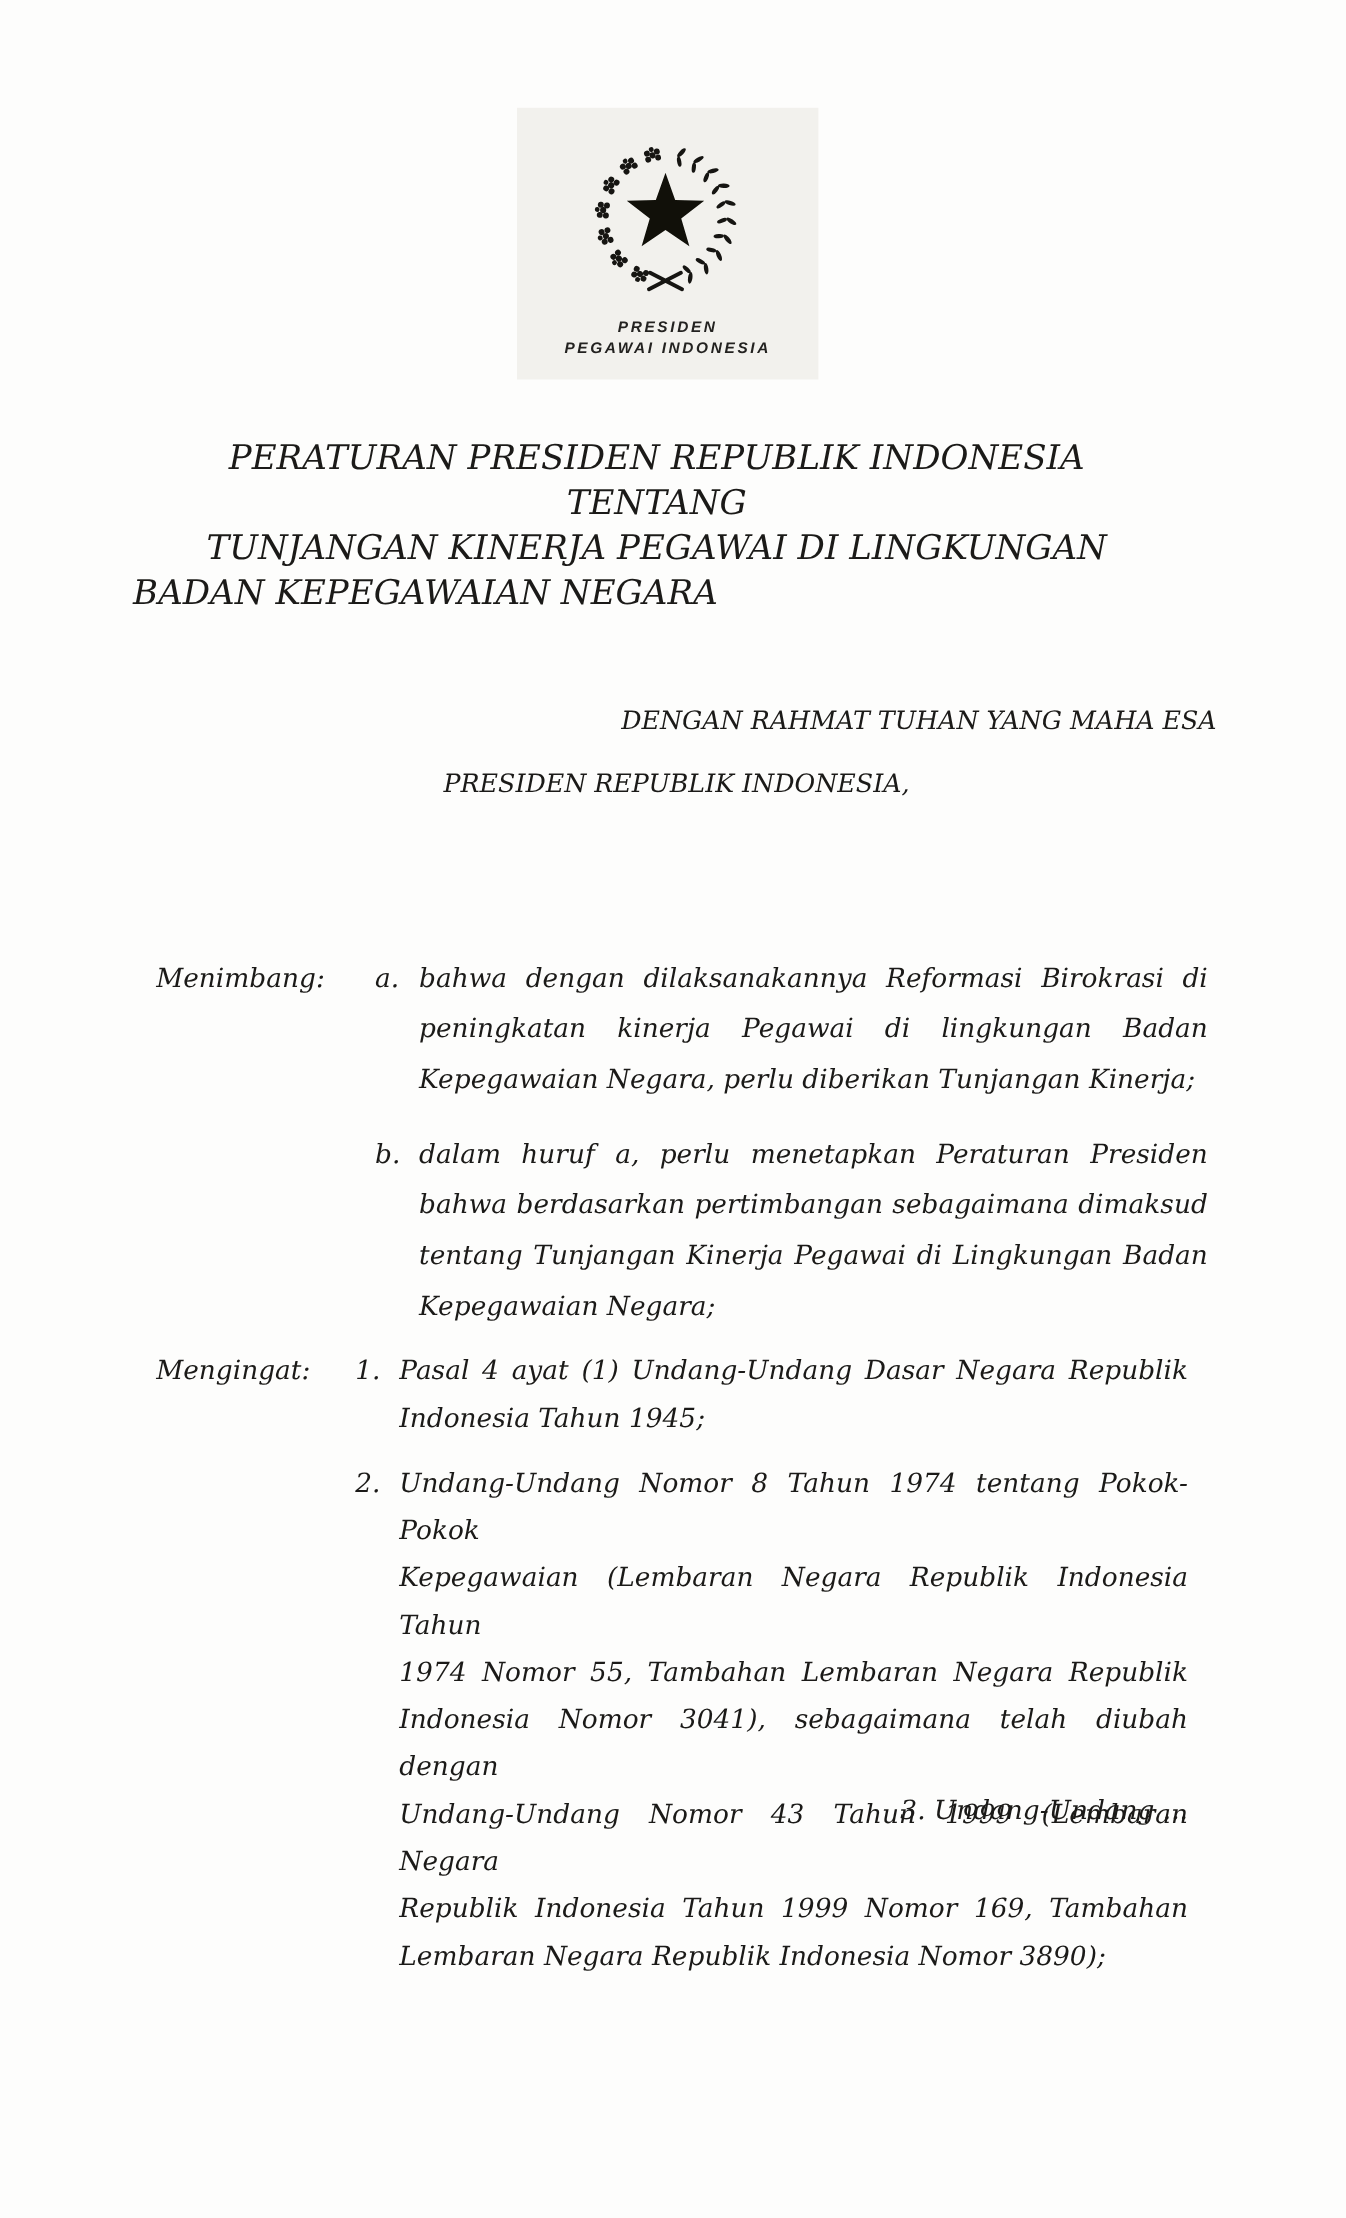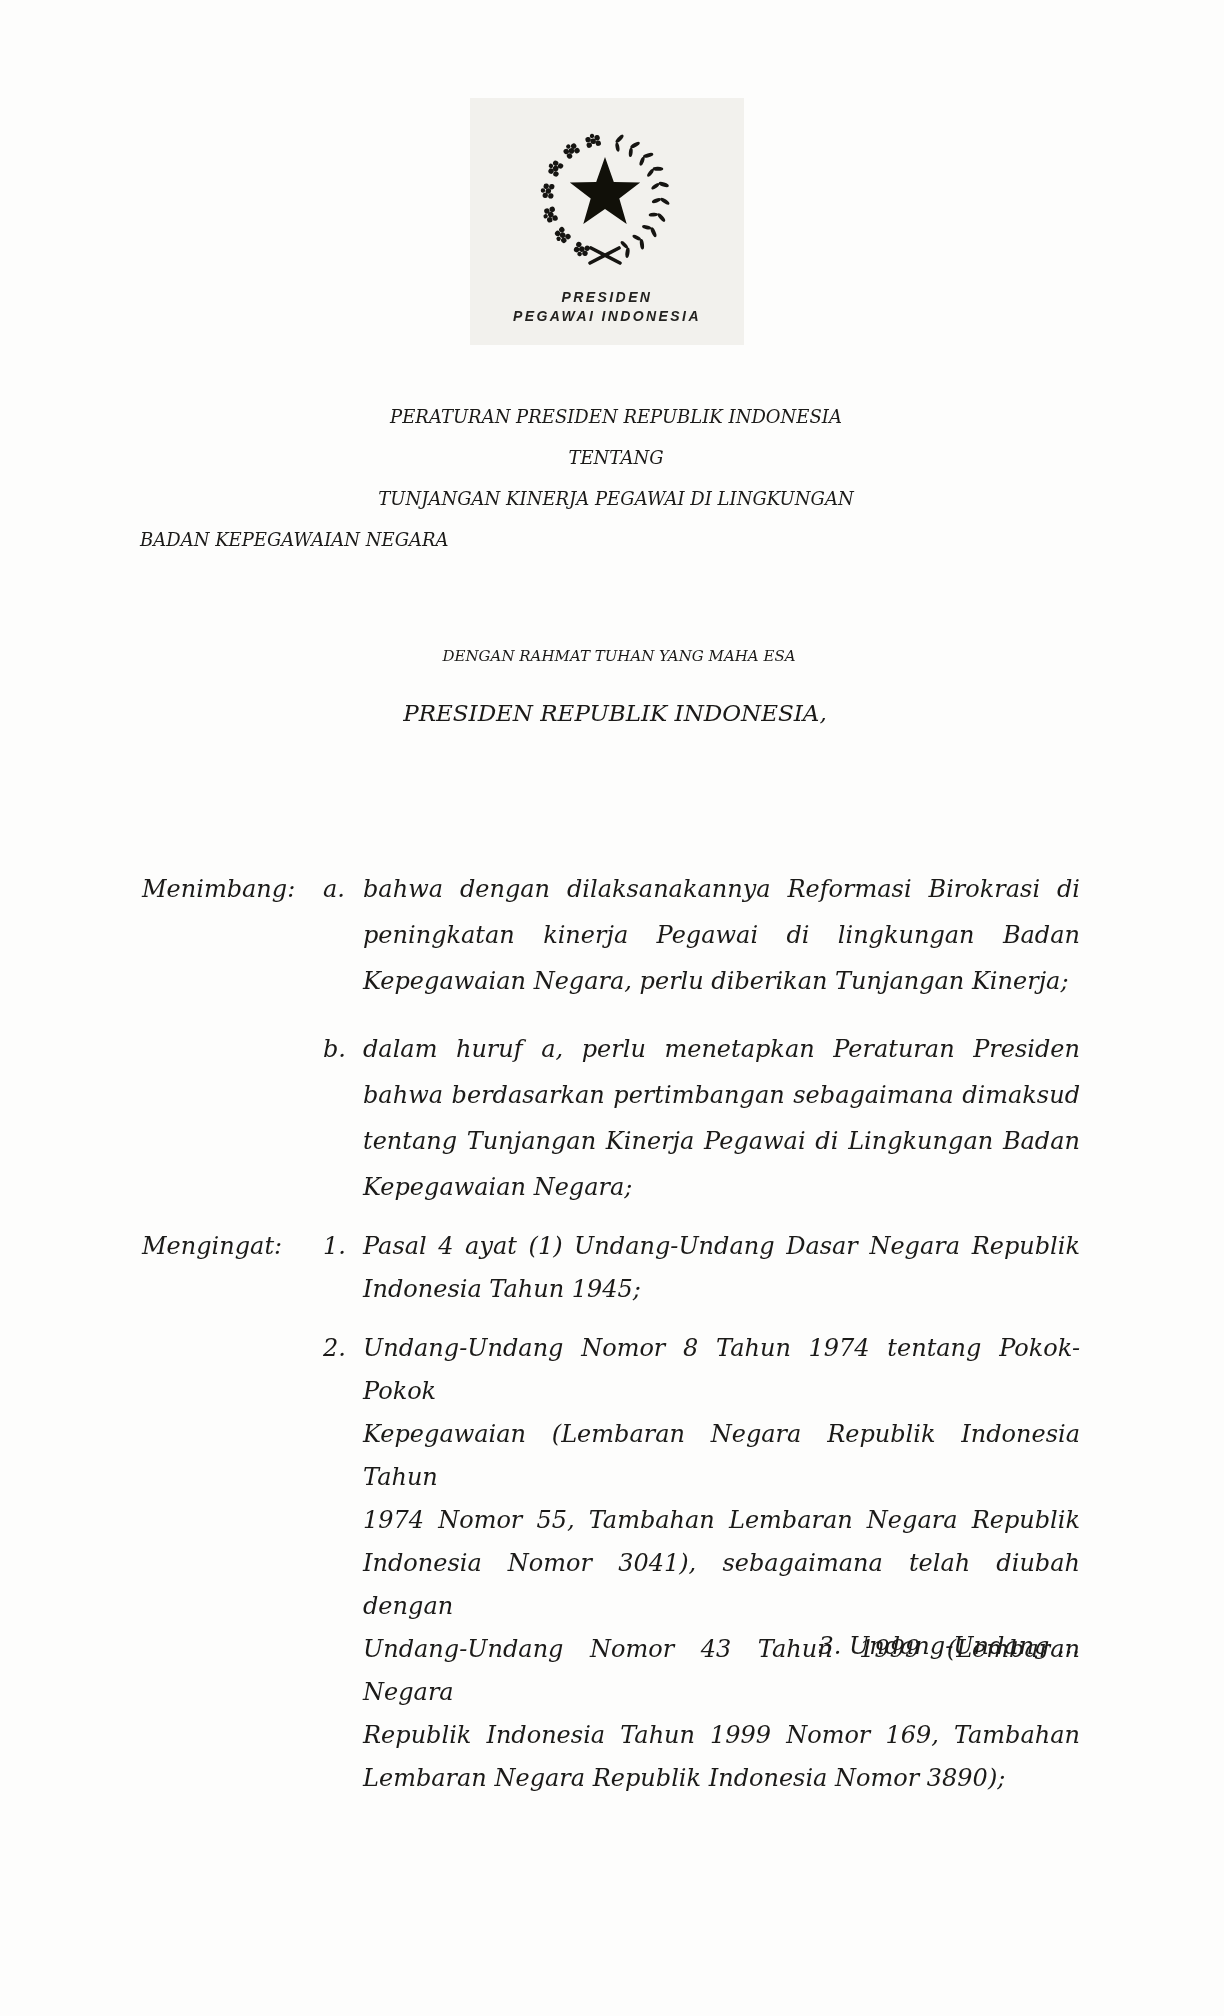--- a/index.html
+++ b/index.html
@@ -24,40 +24,40 @@
   .emblem-caption{
     position:absolute;left:467px;top:288px;width:280px;
     text-align:center;
     font-family:"Liberation Sans","DejaVu Sans",sans-serif;
     font-size:14px;font-weight:bold;letter-spacing:2.4px;
     line-height:19px;color:#232220;
     white-space:nowrap;
   }
 
   .title-block{
-    position:absolute;left:140px;top:396px;width:952px;
-    font-size:18px;line-height:41px;
+    position:absolute;left:121px;top:396px;width:952px;
+    font-size:31px;line-height:41px;
   }
   .title-block .tline{text-align:center;text-align-last:center;white-space:pre-wrap;}
 
   .motto{
-    position:absolute;left:143px;top:642px;width:952px;
-    font-size:15px;line-height:28px;text-align:center;
+    position:absolute;left:154px;top:642px;width:952px;
+    font-size:23px;line-height:28px;text-align:right;
   }
   .addressee{
     position:absolute;left:139px;top:699px;width:952px;
     font-size:23px;line-height:28px;text-align:center;
   }
 
   .section{
     position:absolute;left:142px;width:938px;
     display:flex;align-items:flex-start;
     font-size:24px;
   }
-  .sec-menimbang{top:866px;line-height:46px;}
+  .sec-menimbang{top:866px;line-height:46px;gap:18px;}
   .sec-mengingat{top:1225px;line-height:43px;}
 
   .sec-label{width:181px;flex:0 0 181px;}
   .sec-items{flex:1 1 auto;}
 
   .item{display:flex;align-items:flex-start;}
   .item + .item{margin-top:22px;}
   .sec-mengingat .item + .item{margin-top:16px;}
   .marker{width:40px;flex:0 0 40px;}
   .item-text{width:717px;flex:0 0 717px;}

